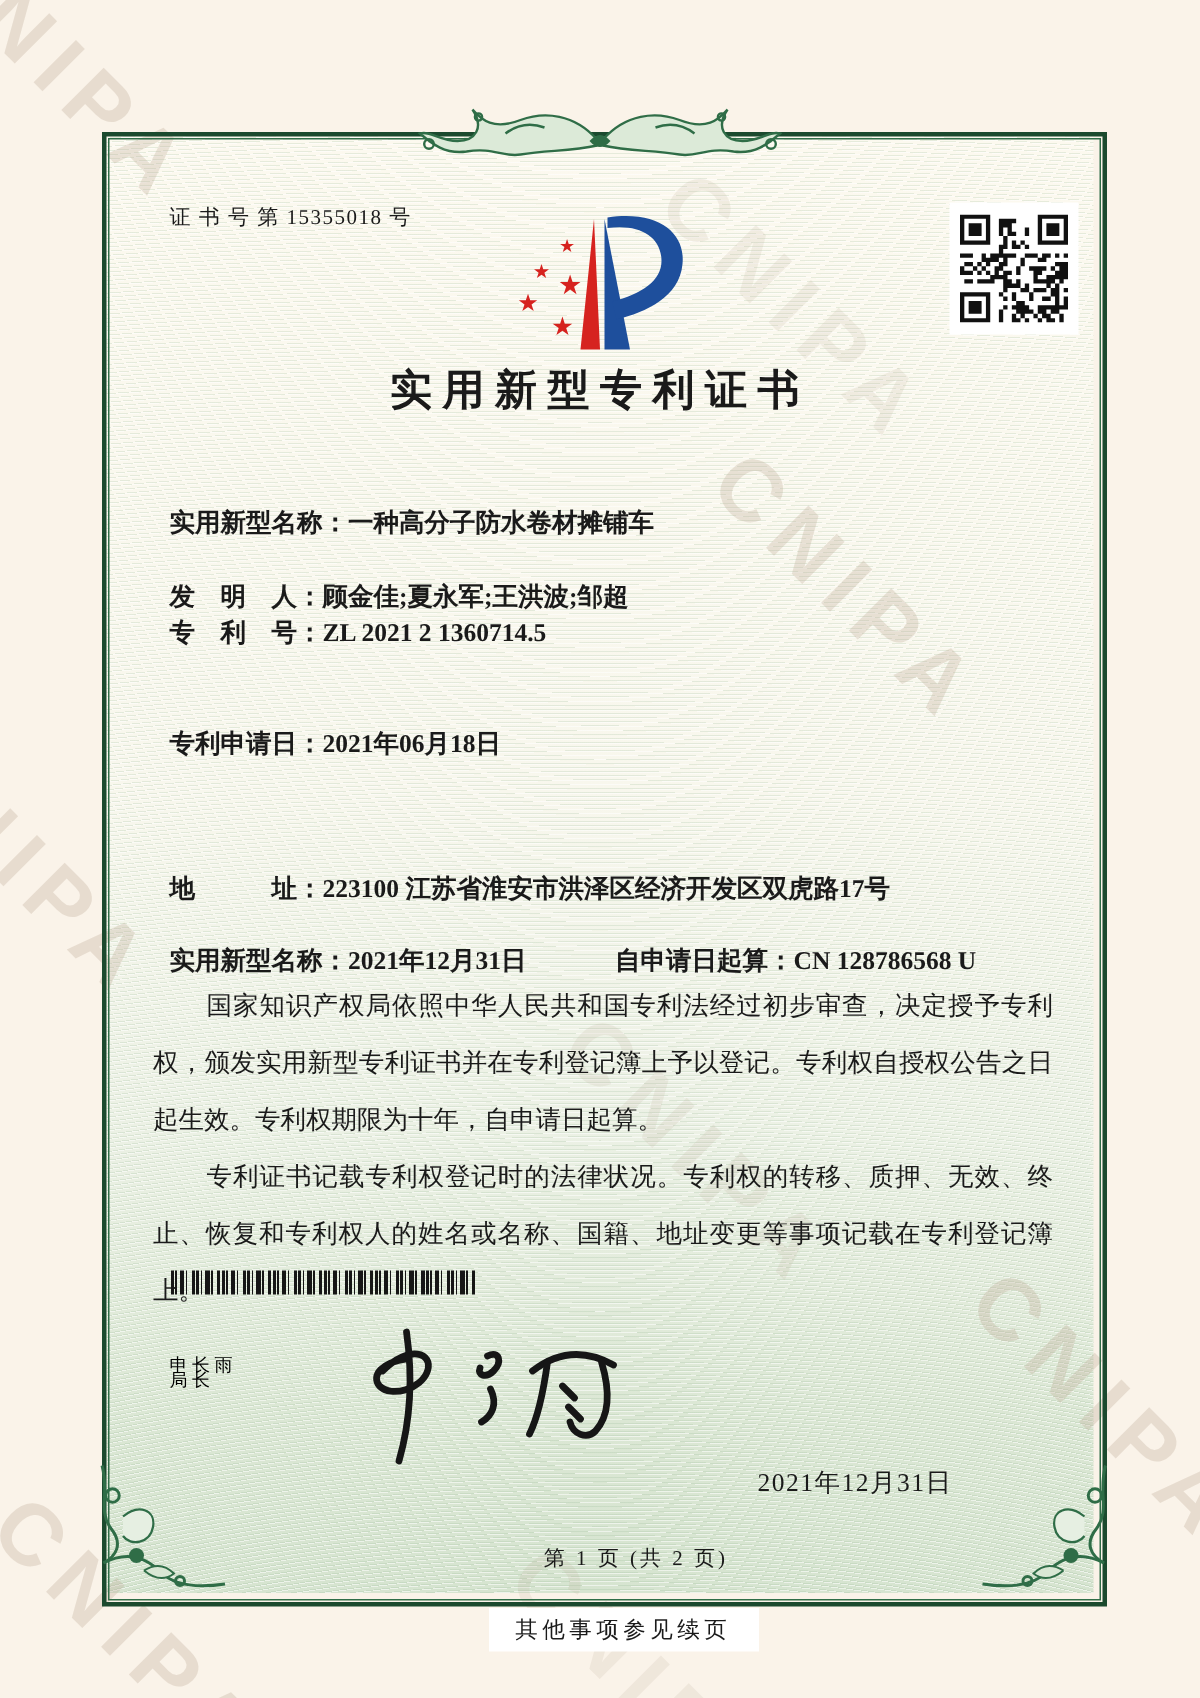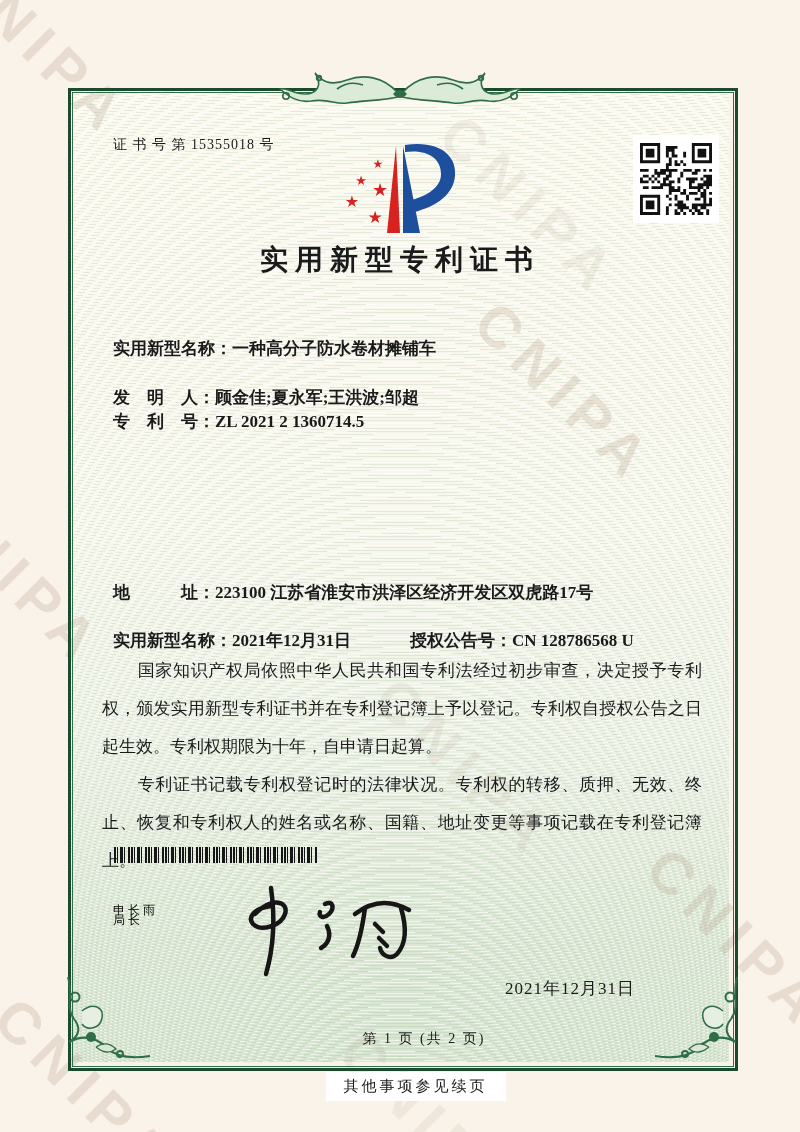--- a/index.html
+++ b/index.html
@@ -149,26 +149,29 @@
 
   <div class="row r0">
     <span class="label">实用新型名称：</span><span>一种高分子防水卷材摊铺车</span>
   </div>
   <div class="row r1">
     <span class="label">发　明　人：</span><span>顾金佳;夏永军;王洪波;邹超</span>
   </div>
   <div class="row r2">
     <span class="label">专　利　号：</span><span>ZL 2021 2 1360714.5</span>
   </div>
+  <div class="row r3">
+    <span class="label">专利申请日：</span><span>2021年06月18日</span>
+  </div>
   <div class="row r5">
     <span class="label">地　　　址：</span><span>223100 江苏省淮安市洪泽区经济开发区双虎路17号</span>
   </div>
   <div class="row r6">
     <span class="label">实用新型名称：</span><span>2021年12月31日</span>
-    <span class="col2"><span>授权公告号：</span><span>CN 128786568 U</span></span>
+    <span class="col2"><span>自申请日起算：</span><span>CN 128786568 U</span></span>
   </div>
 
   <div class="paras">
     <p>国家知识产权局依照中华人民共和国专利法经过初步审查，决定授予专利权，颁发实用新型专利证书并在专利登记簿上予以登记。专利权自授权公告之日起生效。专利权期限为十年，自申请日起算。</p>
     <p>专利证书记载专利权登记时的法律状况。专利权的转移、质押、无效、终止、恢复和专利权人的姓名或名称、国籍、地址变更等事项记载在专利登记簿上。</p>
   </div>
 
   <div class="barcode"></div>
 
   <div class="byline by-role">局长</div>

